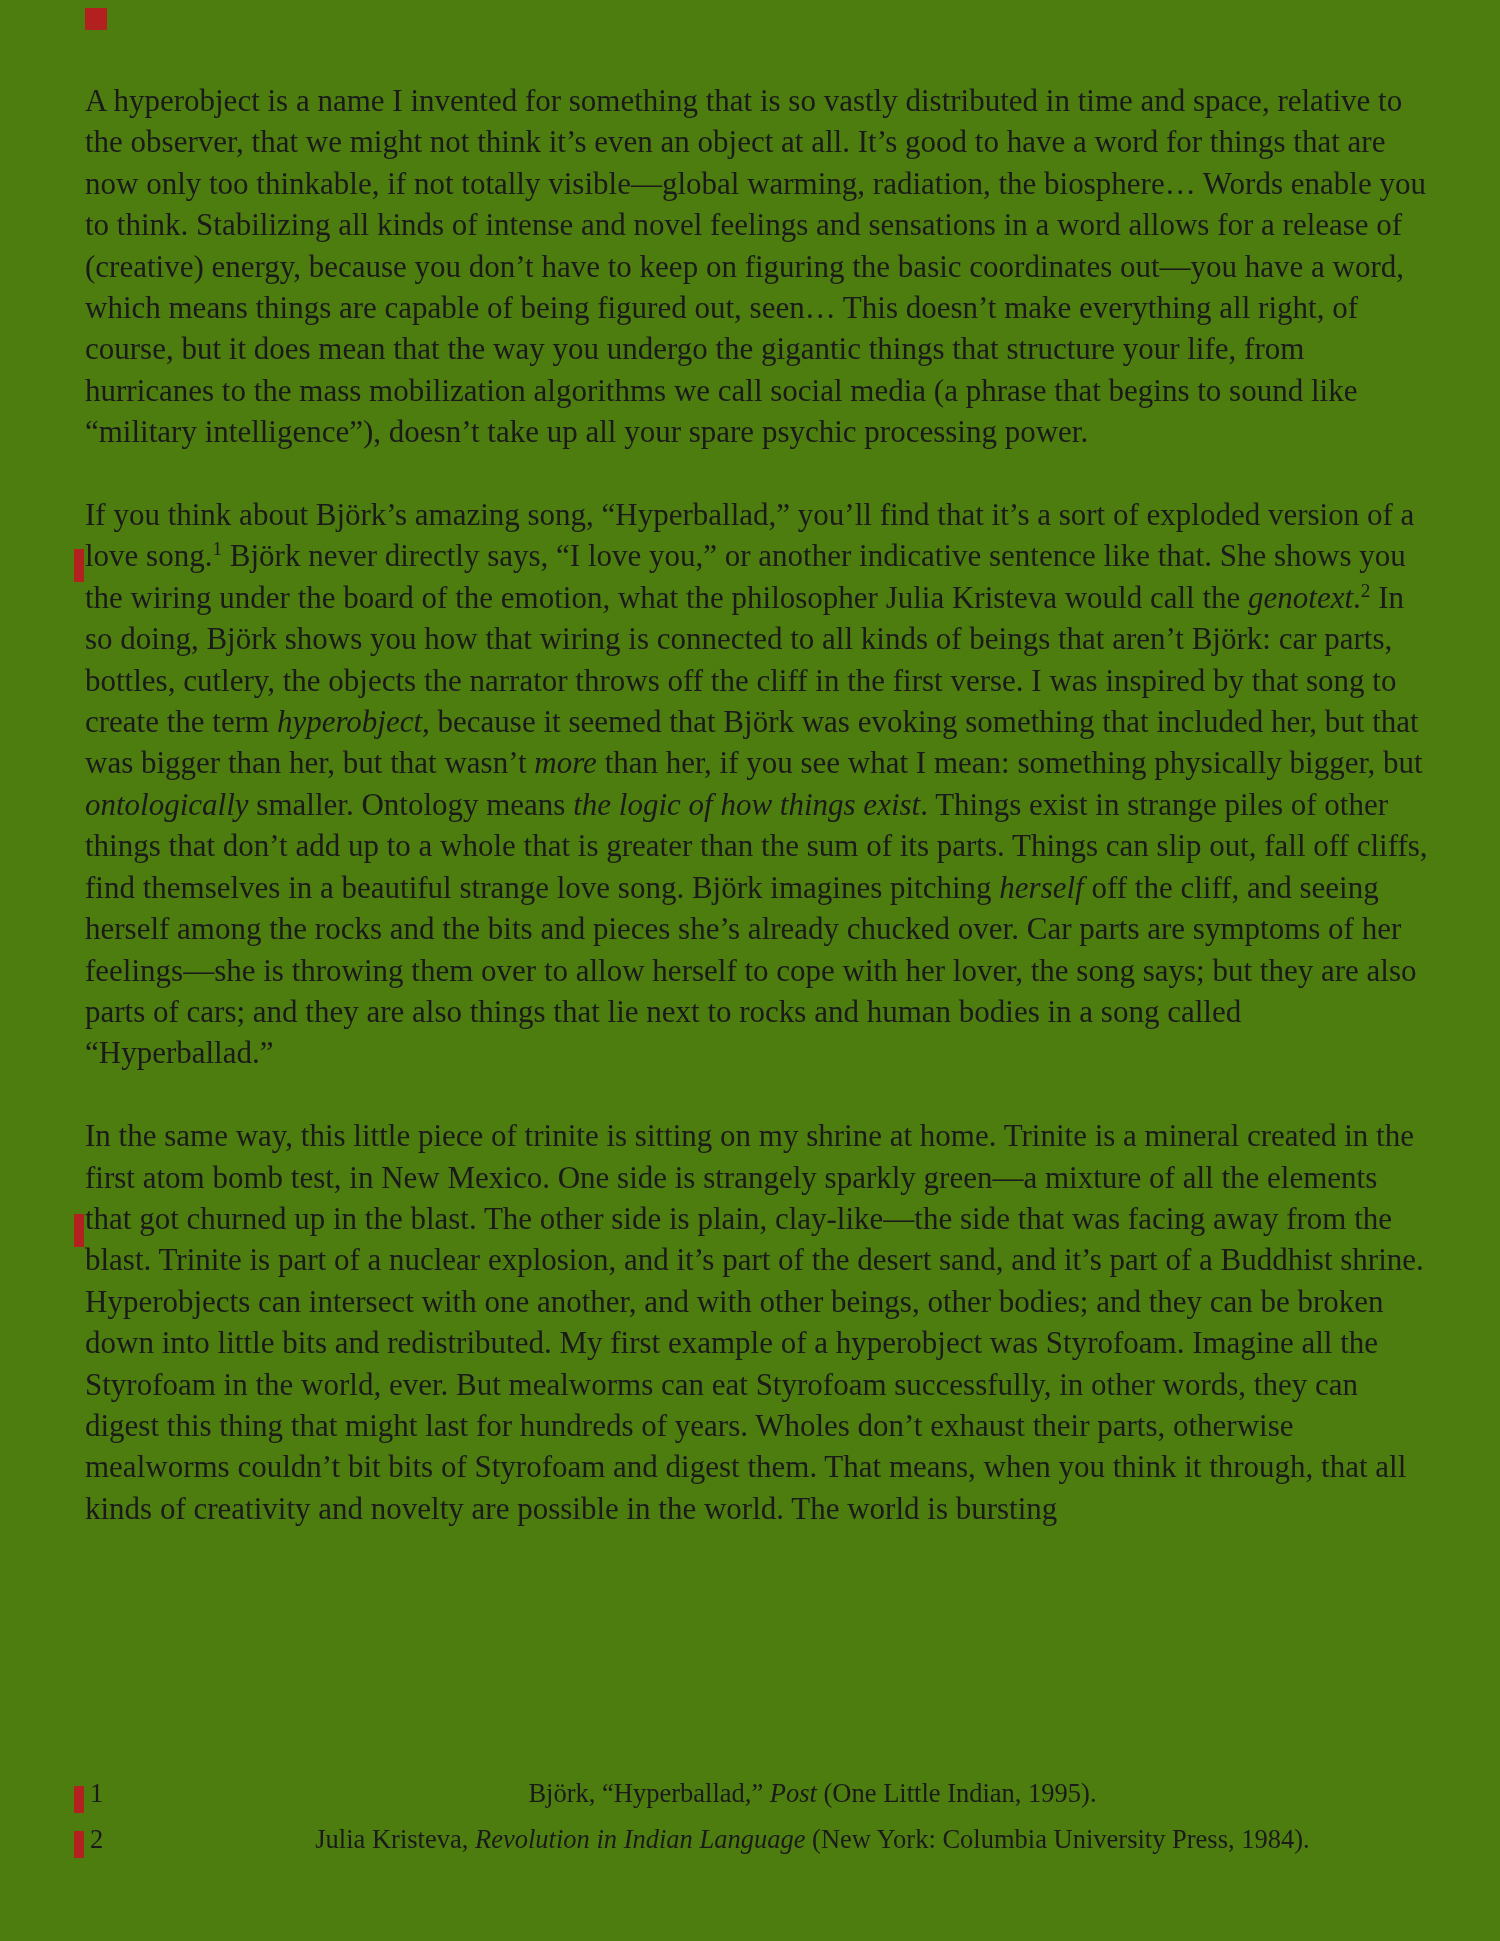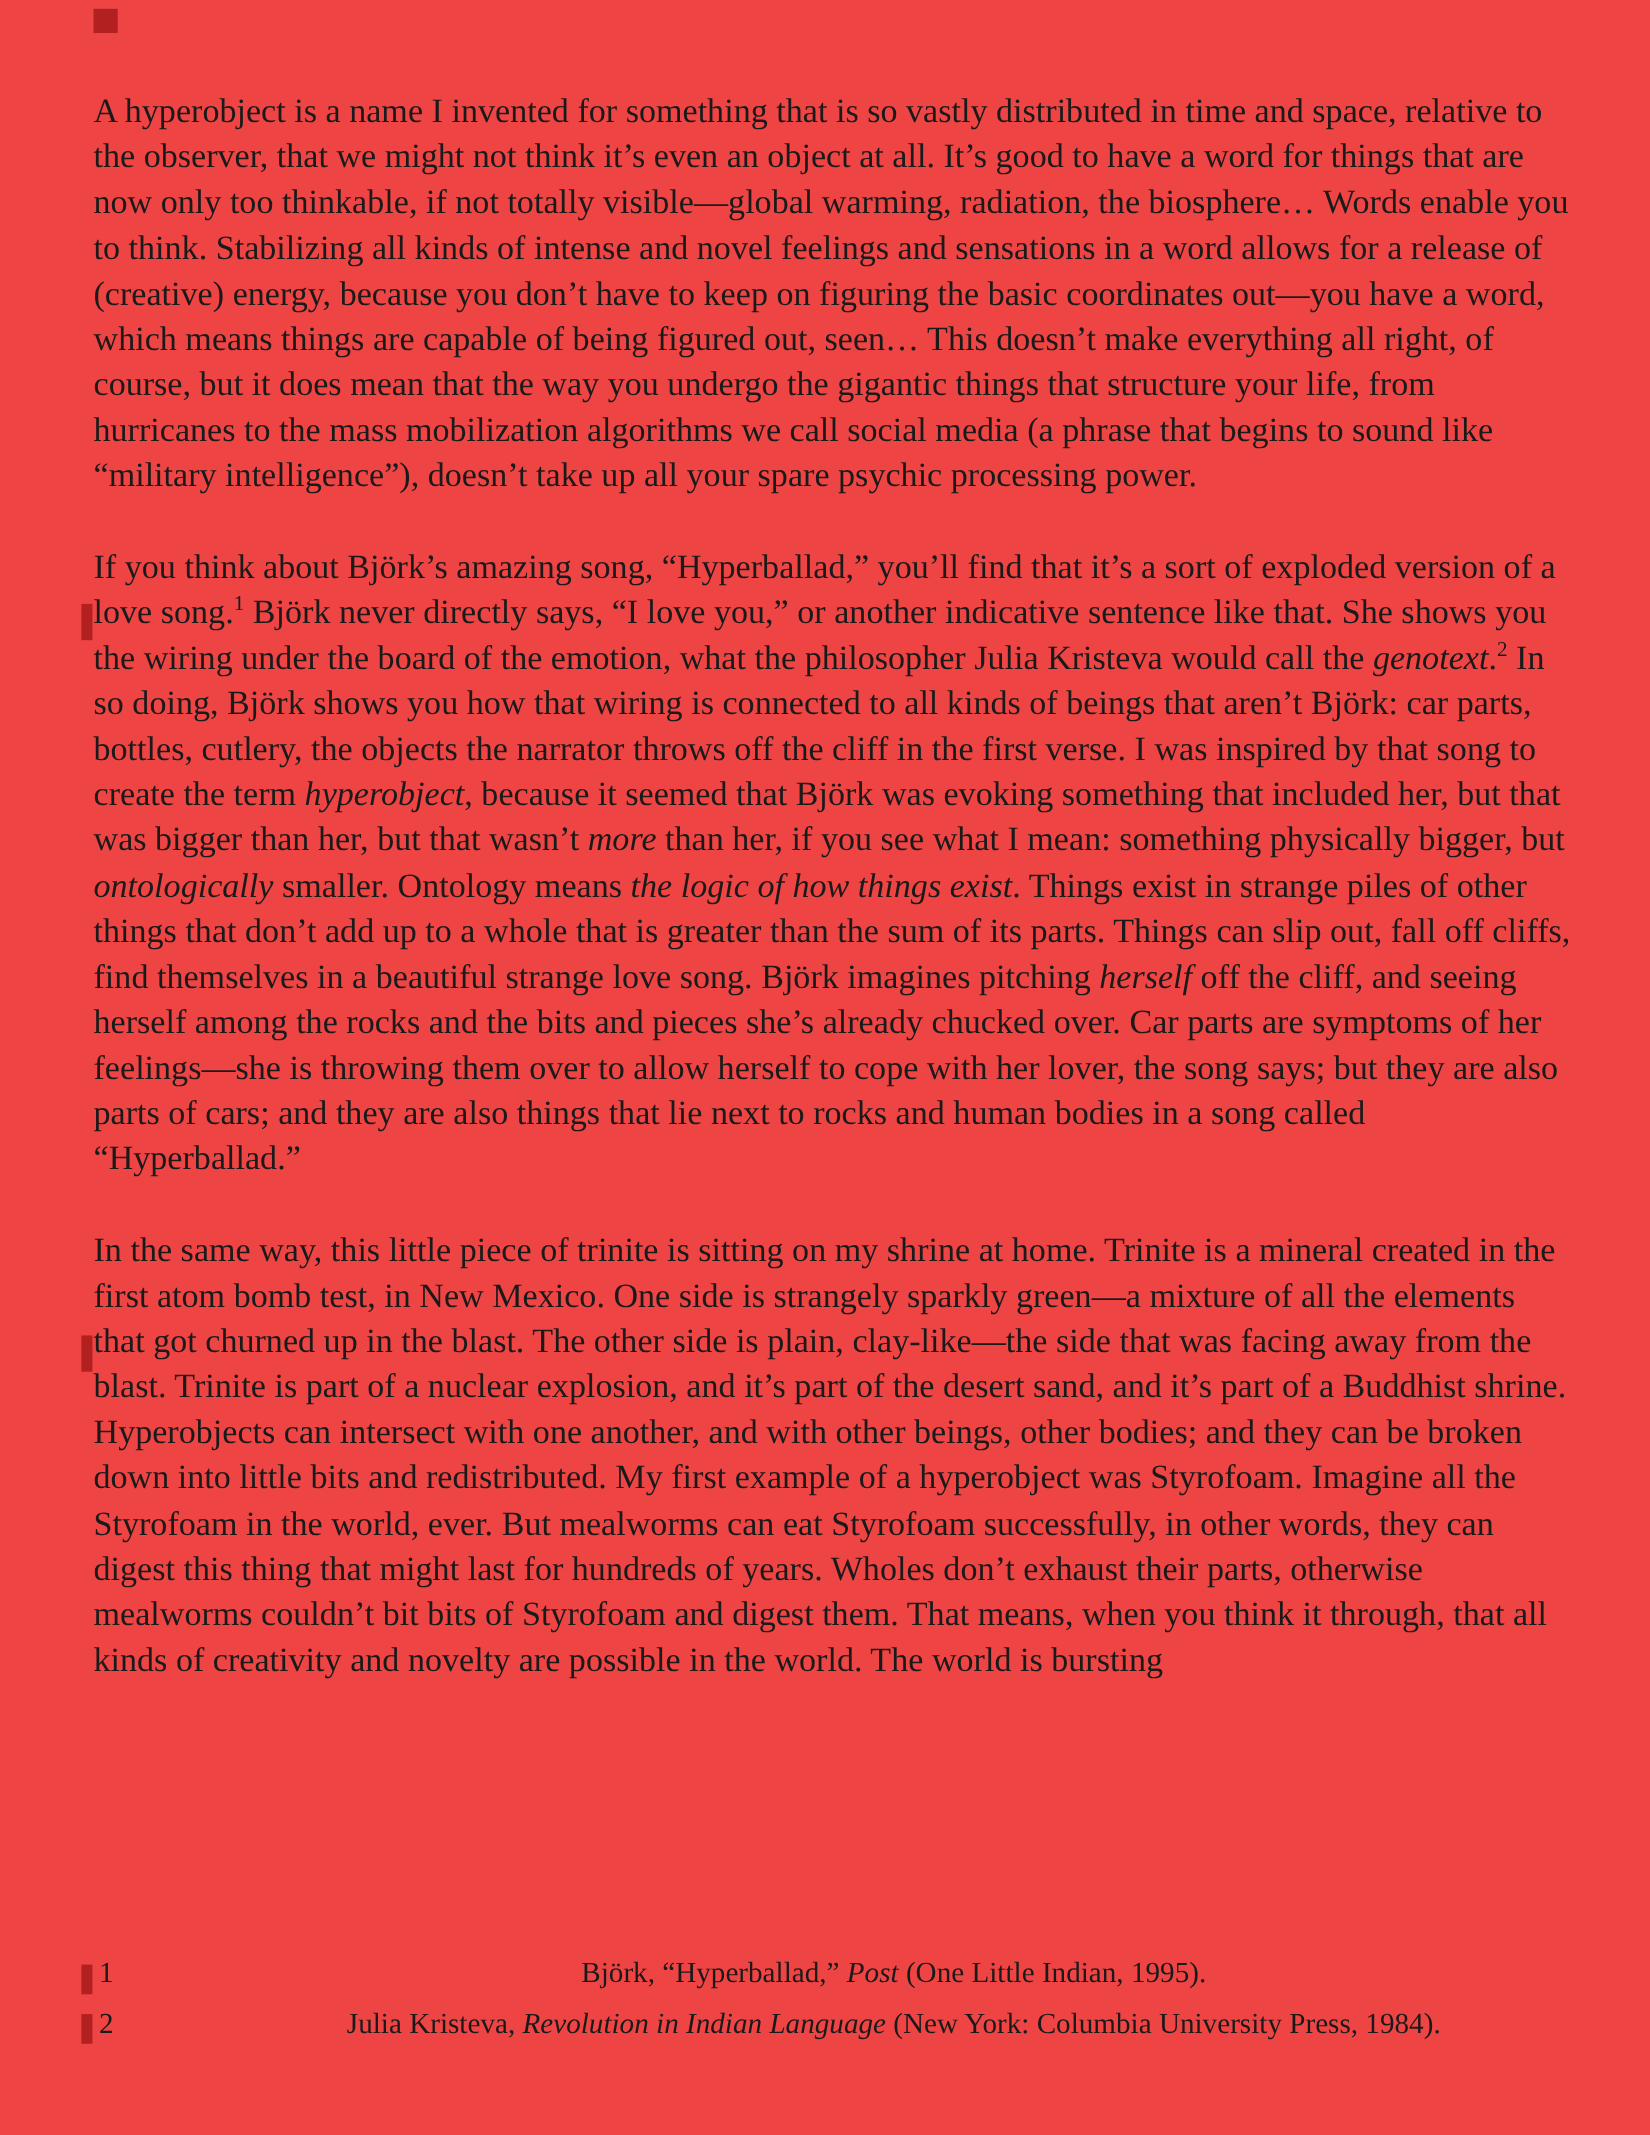--- a/index.html
+++ b/index.html
@@ -4,21 +4,21 @@
 <style>
   html, body {
     margin: 0;
     padding: 0;
     background: #ffffff;
   }
   .page {
     position: relative;
     width: 1500px;
     height: 1941px;
-    background: #ef4444;
+    background: #4d7c0f;
     overflow: hidden;
     font-family: "Liberation Serif", "DejaVu Serif", serif;
   }
   .doc {
     position: absolute;
     left: 85px;
     top: 80px;
     width: 1345px;
     font-size: 31px;
     line-height: 41.4px;

